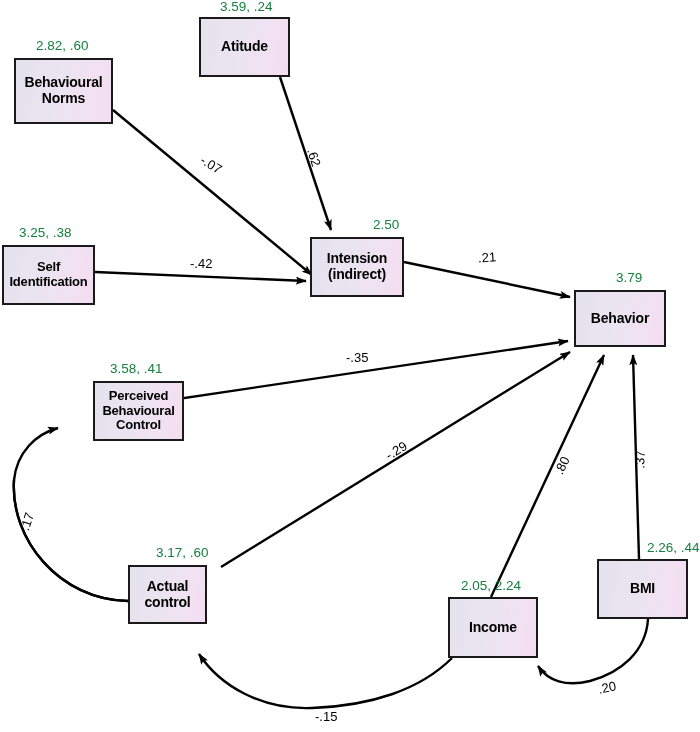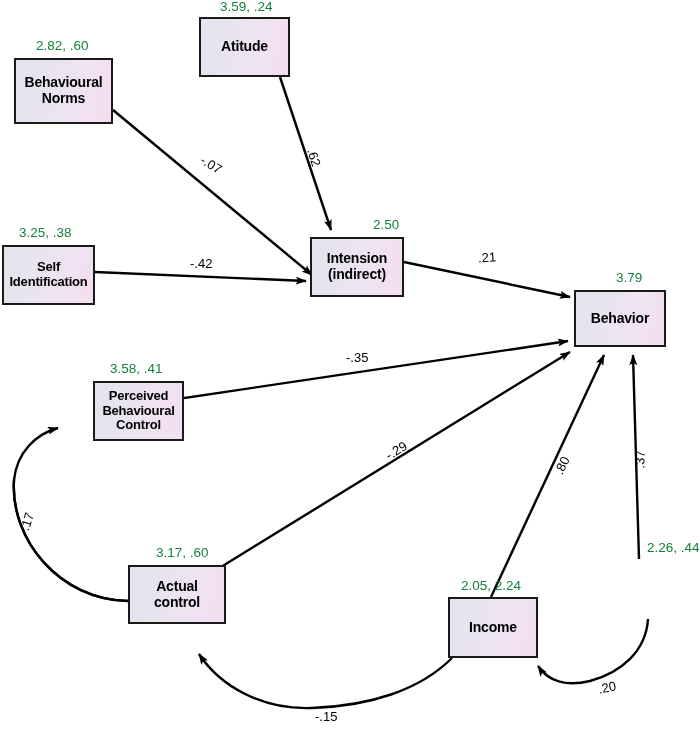--- a/index.html
+++ b/index.html
@@ -132,31 +132,34 @@
   </div>
   <div class="node-stat" style="left:616px;top:270px;">3.79</div>
 
   <div class="node-box" style="left:53px;top:381px;width:91px;height:60px;font-size:13px;margin-left:40px;">
     <span class="node-label-inner">Perceived
 Behavioural
 Control</span>
   </div>
   <div class="node-stat" style="left:72px;top:361px;margin-left:38px;">3.58, .41</div>
 
-  <div class="node-box" style="left:128px;top:565px;width:98px;height:59px;">
+  <div class="node-box" style="left:128px;top:565px;width:79px;height:59px;">
     <span class="node-label-inner">Actual
 control</span>
   </div>
   <div class="node-stat" style="left:156px;top:545px;">3.17, .60</div>
 
   <div class="node-box" style="left:448px;top:597px;width:90px;height:61px;">
     <span class="node-label-inner">Income</span>
   </div>
   <div class="node-stat" style="left:461px;top:578px;">2.05, 2.24</div>
 
+  <div class="node-box" style="left:597px;top:559px;width:91px;height:60px;">
+    <span class="node-label-inner">BMI</span>
+  </div>
   <div class="node-stat" style="left:647px;top:540px;text-align:center;">2.26, .44</div>
 
   <div class="edge-label" style="left:200px;top:157px;transform:rotate(31deg);">-.07</div>
 
   <div class="edge-label" style="left:305px;top:150px;transform:rotate(72deg);">.62</div>
 
   <div class="edge-label" style="left:190px;top:256px;text-align:right;">-.42</div>
 
   <div class="edge-label" style="left:478px;top:250px;transform:rotate(-4deg);">.21</div>
 

